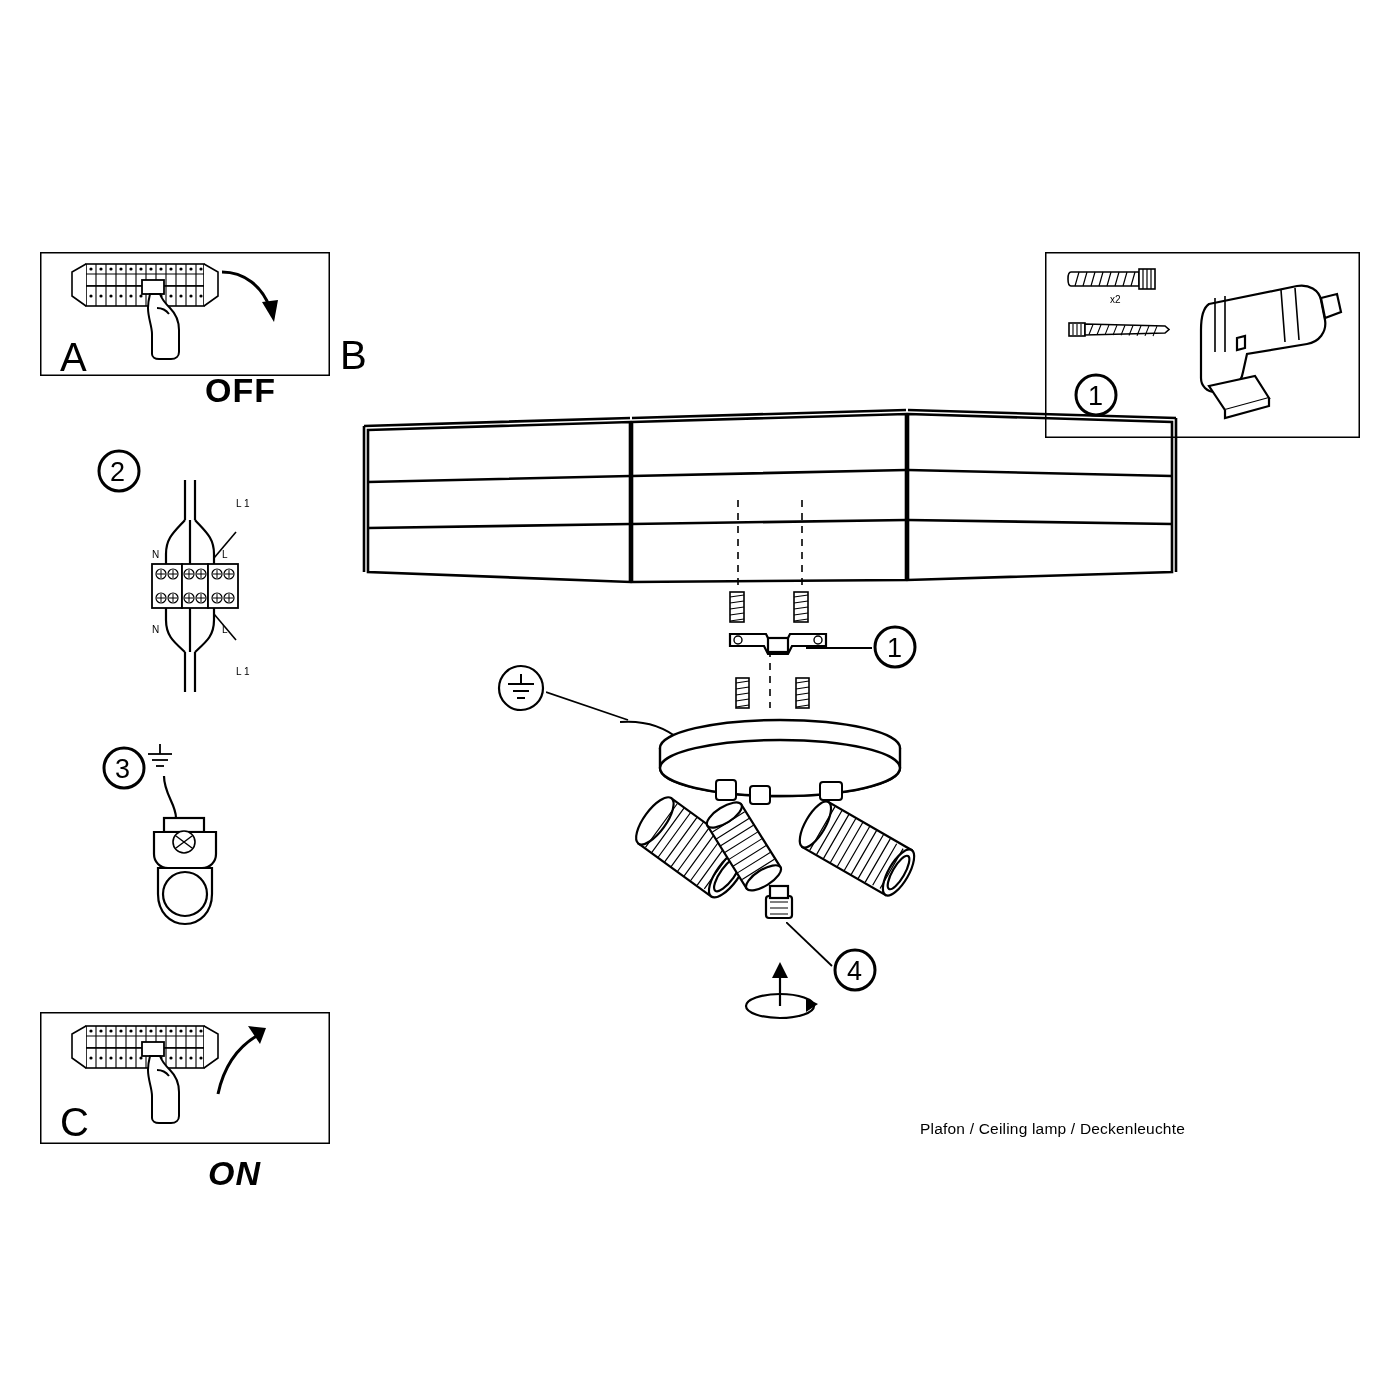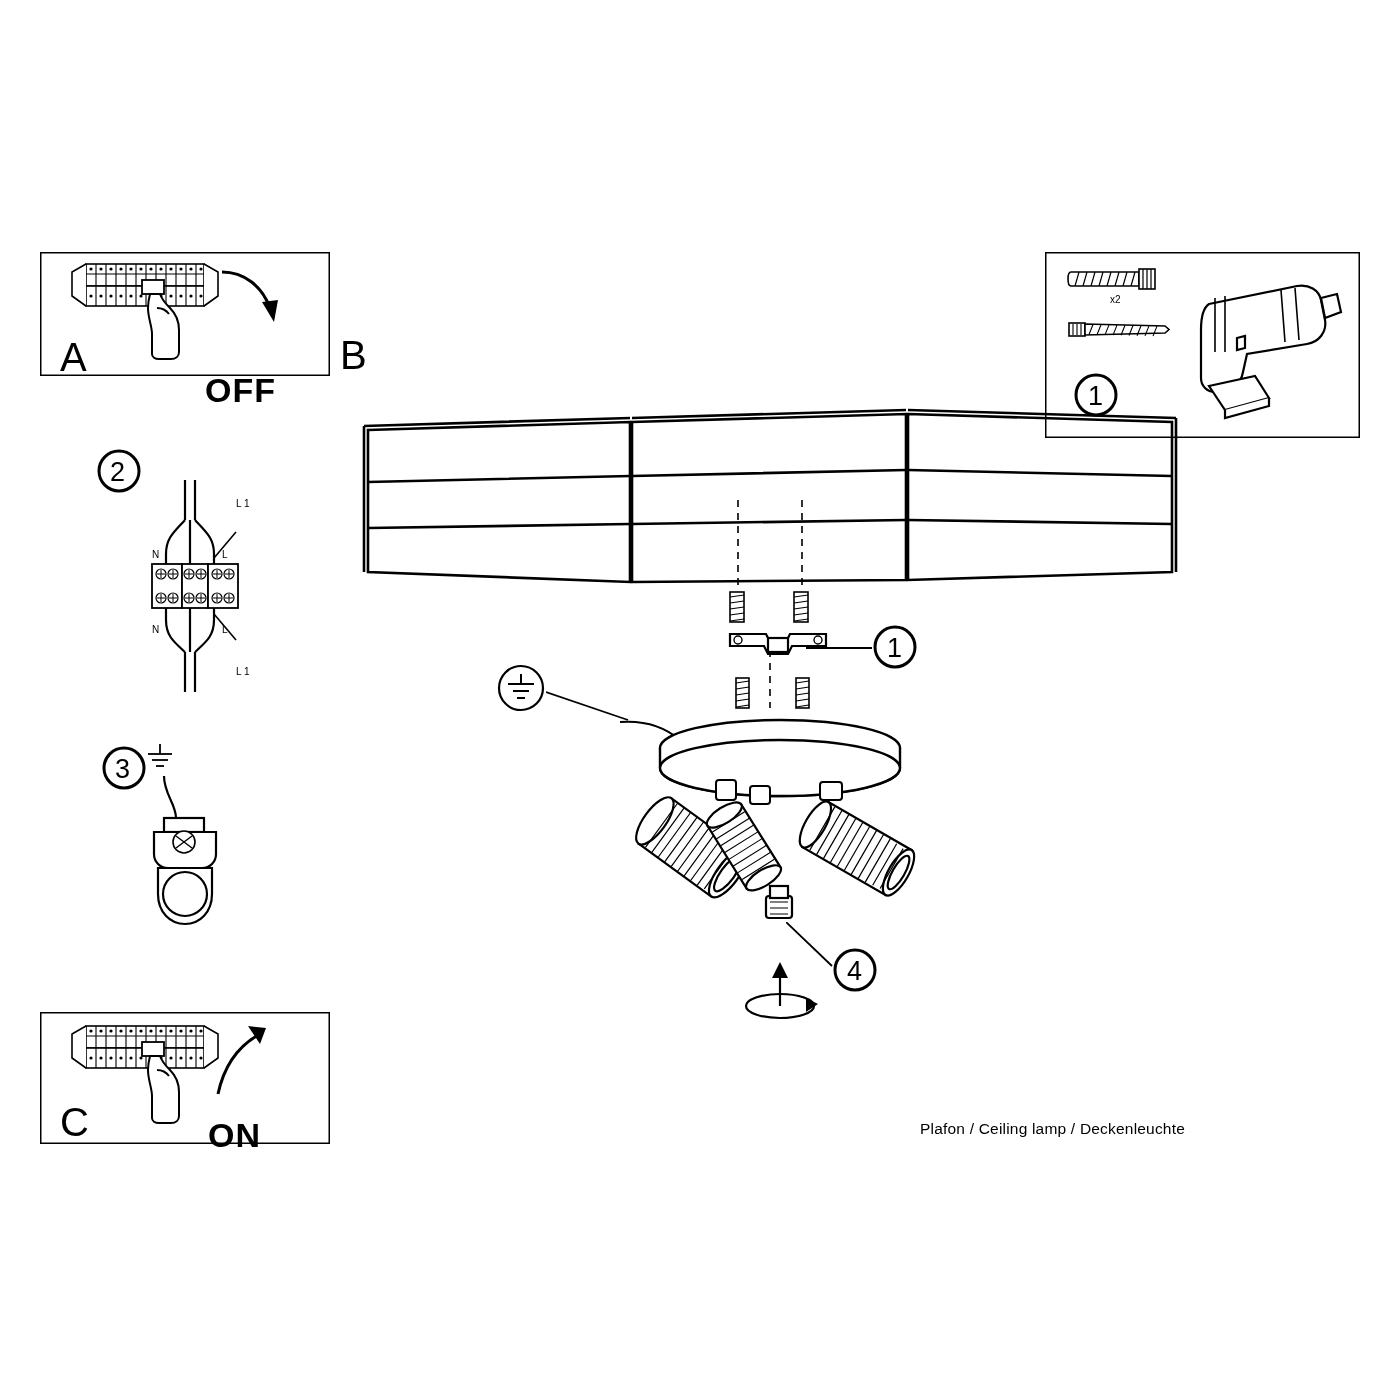--- a/index.html
+++ b/index.html
@@ -348,21 +348,21 @@
   </div>
 
   <div class="abs" style="left:200px; top:1022px;">
     <svg width="70" height="78" viewBox="0 0 70 78">
       <path d="M18,72 C24,44 38,24 60,12" stroke="#000" stroke-width="3" fill="none"></path>
       <path d="M48,4 L66,6 L60,22 Z" fill="#000"></path>
     </svg>
   </div>
 
   <span class="lbl big-letter" style="left:60px; top:1100px;">C</span>
-  <span class="lbl onoff" style="left:208px; top:1116px;">ON</span>
+  <span class="lbl onoff" style="left:208px; top:1154px;font-style:italic;">ON</span>
 
   <div class="abs" style="left:360px; top:400px;">
     <svg width="830" height="200" viewBox="0 0 830 200">
       <g stroke="#000" stroke-width="2.6" fill="none">
 
         <path d="M8,30 L270,22 L270,182 L8,172 Z"></path>
         <path d="M8,82 L270,76 M8,128 L270,124"></path>
         <path d="M4,26 L270,18 M4,26 L4,172"></path>
 
         <path d="M272,22 L546,14 L546,180 L272,182 Z"></path>

